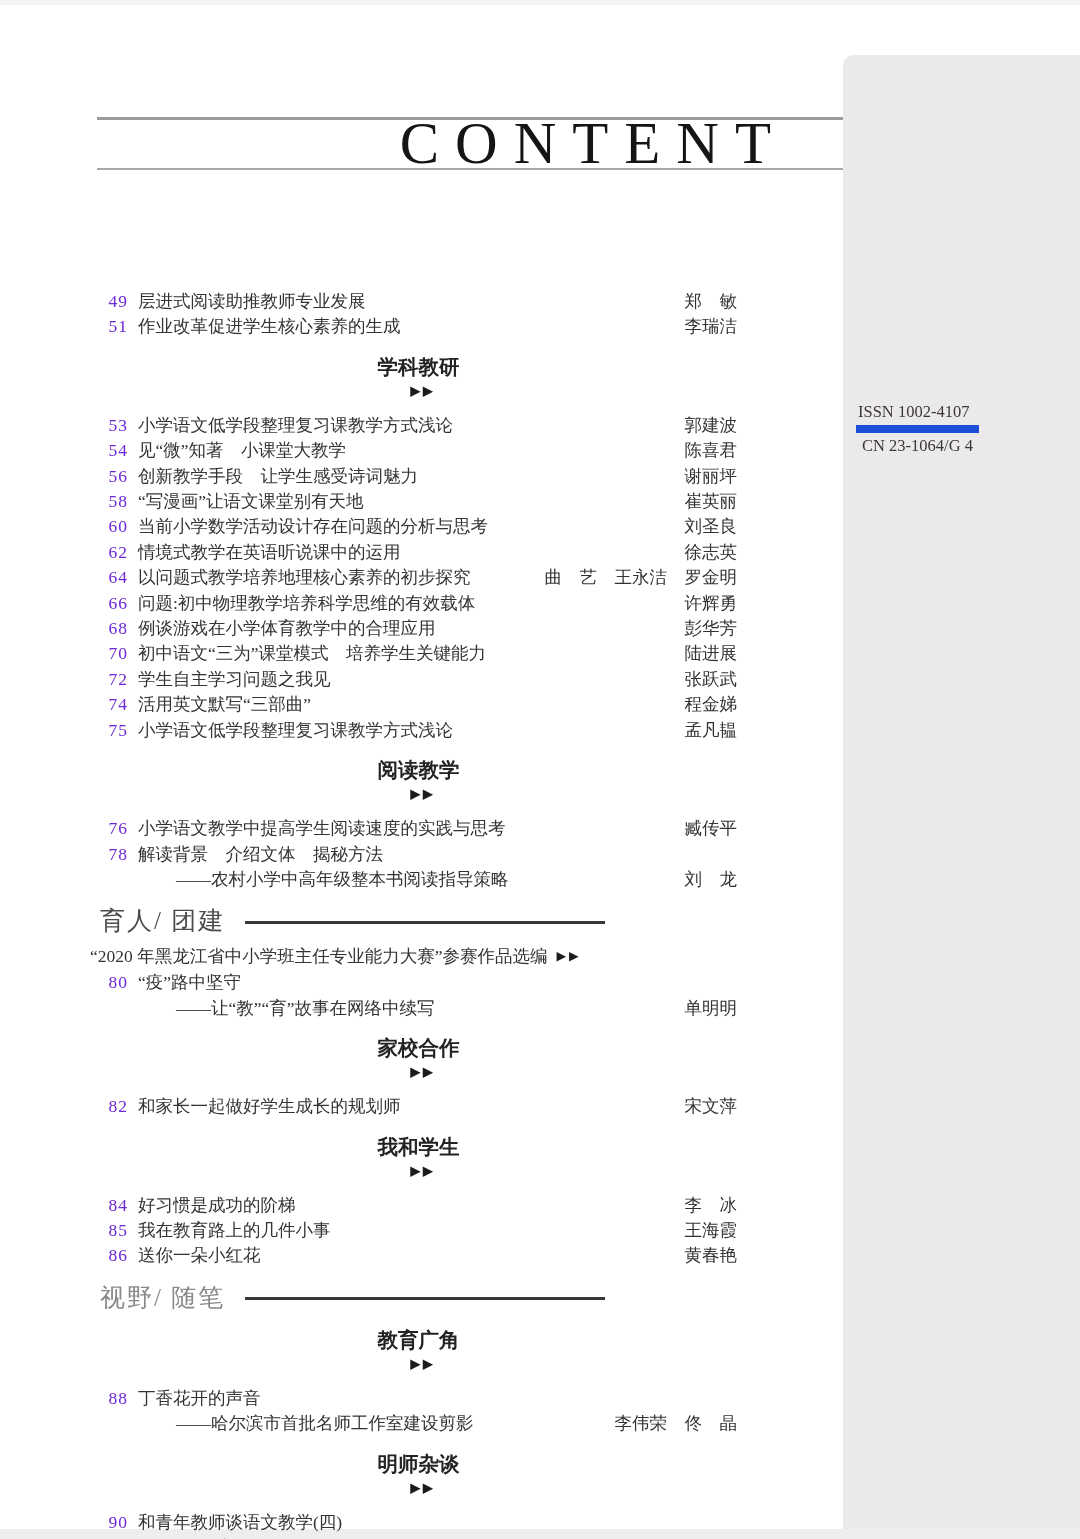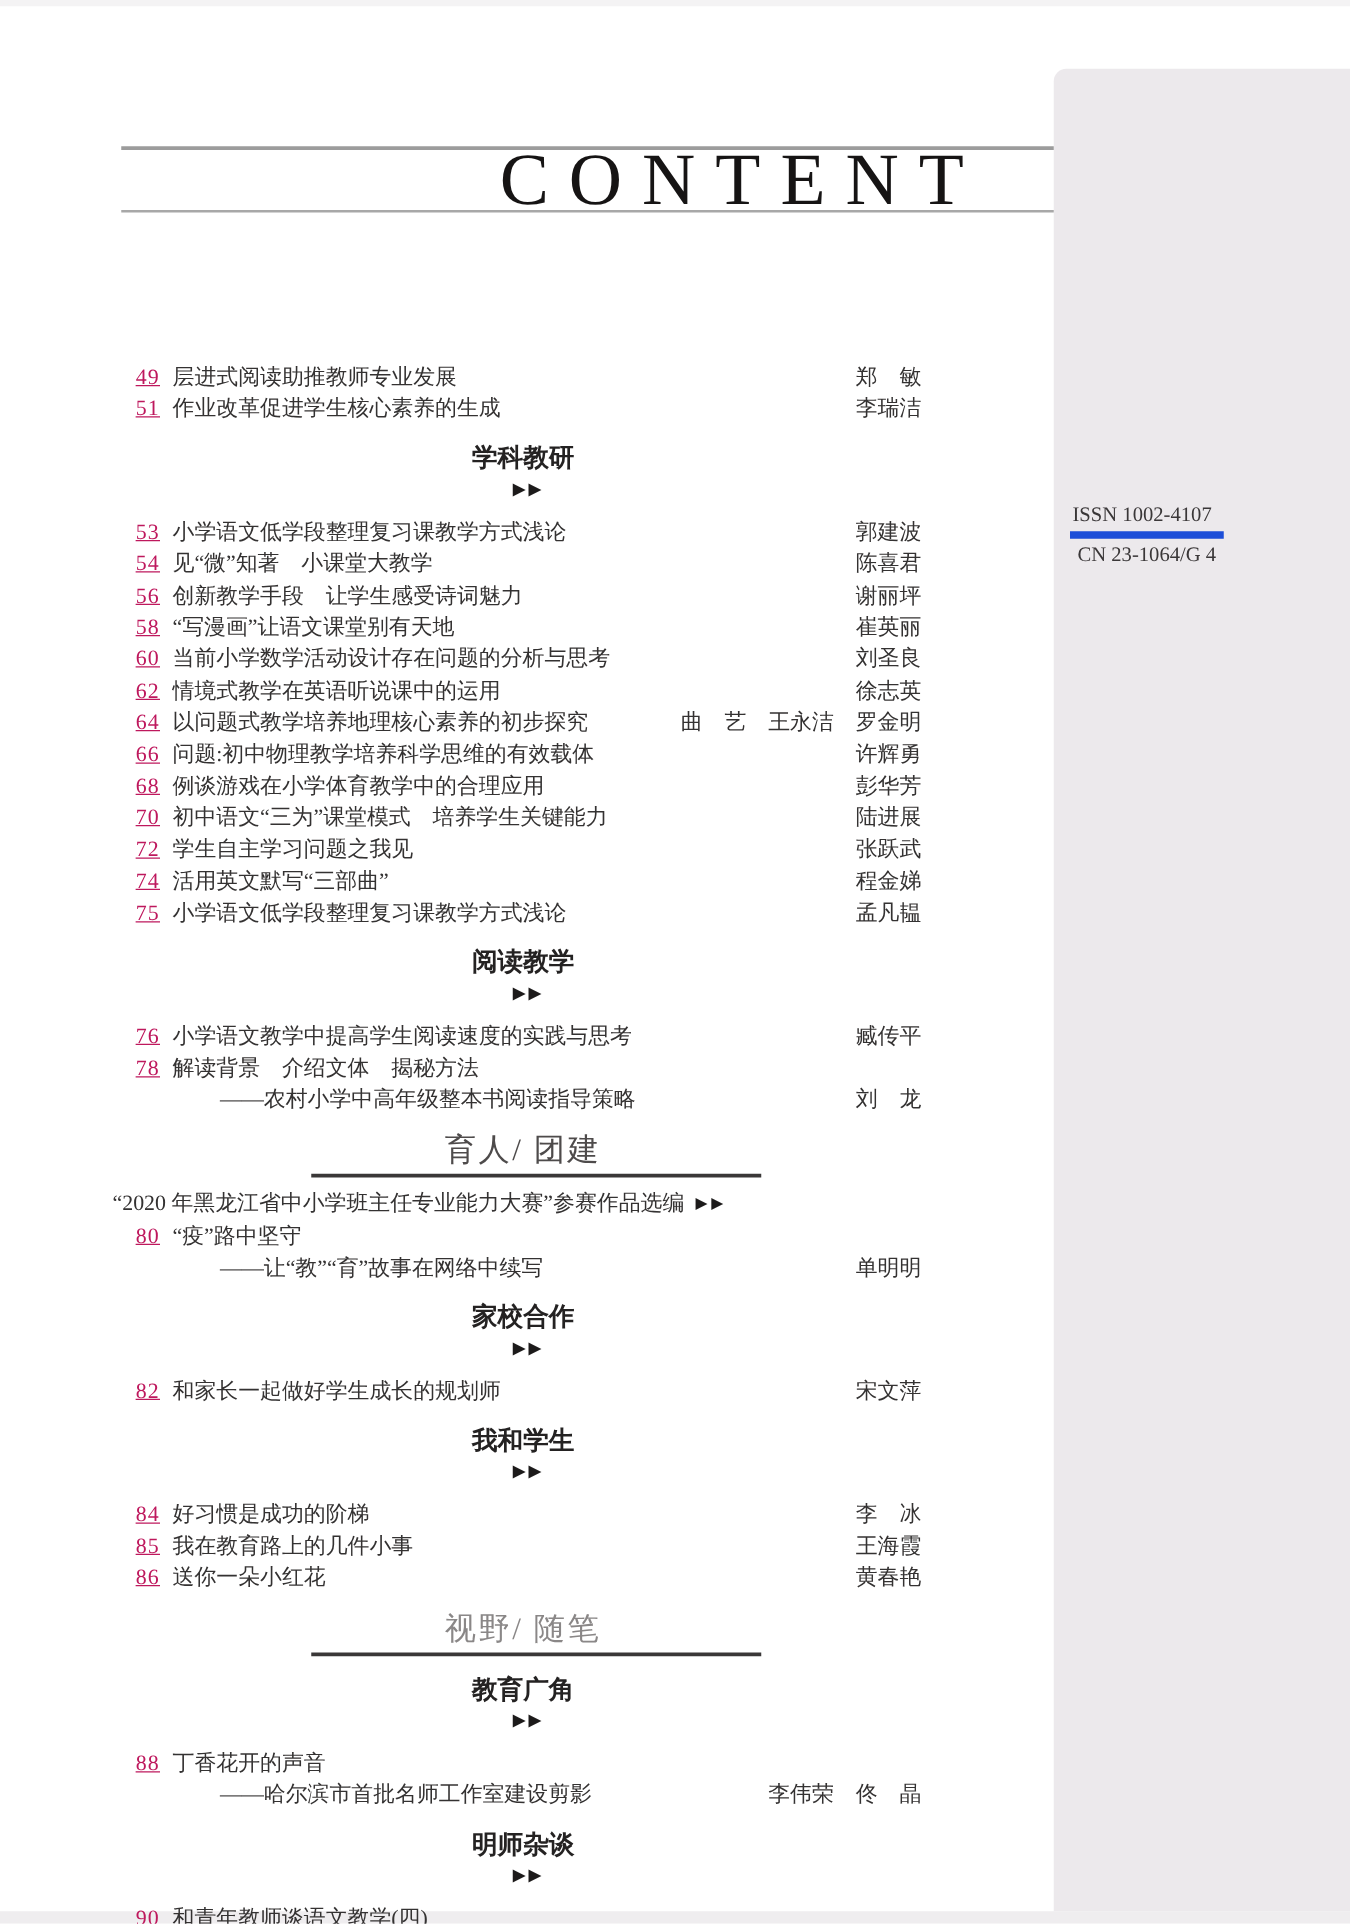--- a/index.html
+++ b/index.html
@@ -45,22 +45,21 @@
   
   .toc {
     position: absolute; left: 100px; top: 289px; width: 637px;
     font-size: 17.5px;
   }
   .row { margin: 0; }
   .line { display: flex; line-height: 25.4px; }
   .num {
     flex: 0 0 28px; text-align: right;
     letter-spacing: 1px;
-    color: #be185d;
-    text-decoration: underline;
+    color: #6d28d9;
   }
   .colgap { flex: 0 0 10px; }
   .title { flex: 1 1 auto; color: #343232; }
   .authors {
     flex: 0 0 auto; white-space: nowrap; margin-left: 8px;
     color: #343232;
   }
   .line.sub .indent { flex: 0 0 76px; }
   .section-header {
     display: flex; align-items: center;
@@ -73,21 +72,20 @@
   .section-header .arrows, .note .arrows {
     font-size: 12.5px; margin-left: 9px; letter-spacing: 3px;
     color: #1c1a1a;
   }
   .rule-heading {
     display: flex; align-items: center;
     margin: 13px 0 7px 0;
     font-size: 25px; line-height: 31px;
     color: #4e4b4b;
     letter-spacing: 2px;
-    flex-direction: column;
   }
   .rule-heading.muted { color: #8a8787; }
   .rule-heading .rule {
     flex: 0 0 auto; width: 360px; height: 3px;
     background: #3a3838; margin-left: 20px; margin-top: 3px;
   }
   .note {
     display: flex; align-items: center;
     line-height: 26px; margin: 1px 0 1px -10px;
     color: #343232;
@@ -98,21 +96,21 @@
     padding-left: 13px;
     font-size: 16.5px;
     color: #3a3738;
   }
   .side-line { line-height: 28.2px; white-space: nowrap; }
   .side-gap { height: 27px; }
   .side-issn { margin: 2px 0 3px 0; }
   .issn-top {
     display: inline-block;
     line-height: 25px;
-    border-bottom: 6px solid #1d4ed8;
+    border-bottom: 8px solid #1d4ed8;
     padding: 0 10px 1px 2px;
   }
   .issn-bottom { line-height: 25px; padding-left: 6px; }
 </style>
 </head>
 <body>
 
 <div class="top-strip"></div>
 <div class="bottom-strip"></div>
 <div class="sidebar-panel"></div>

